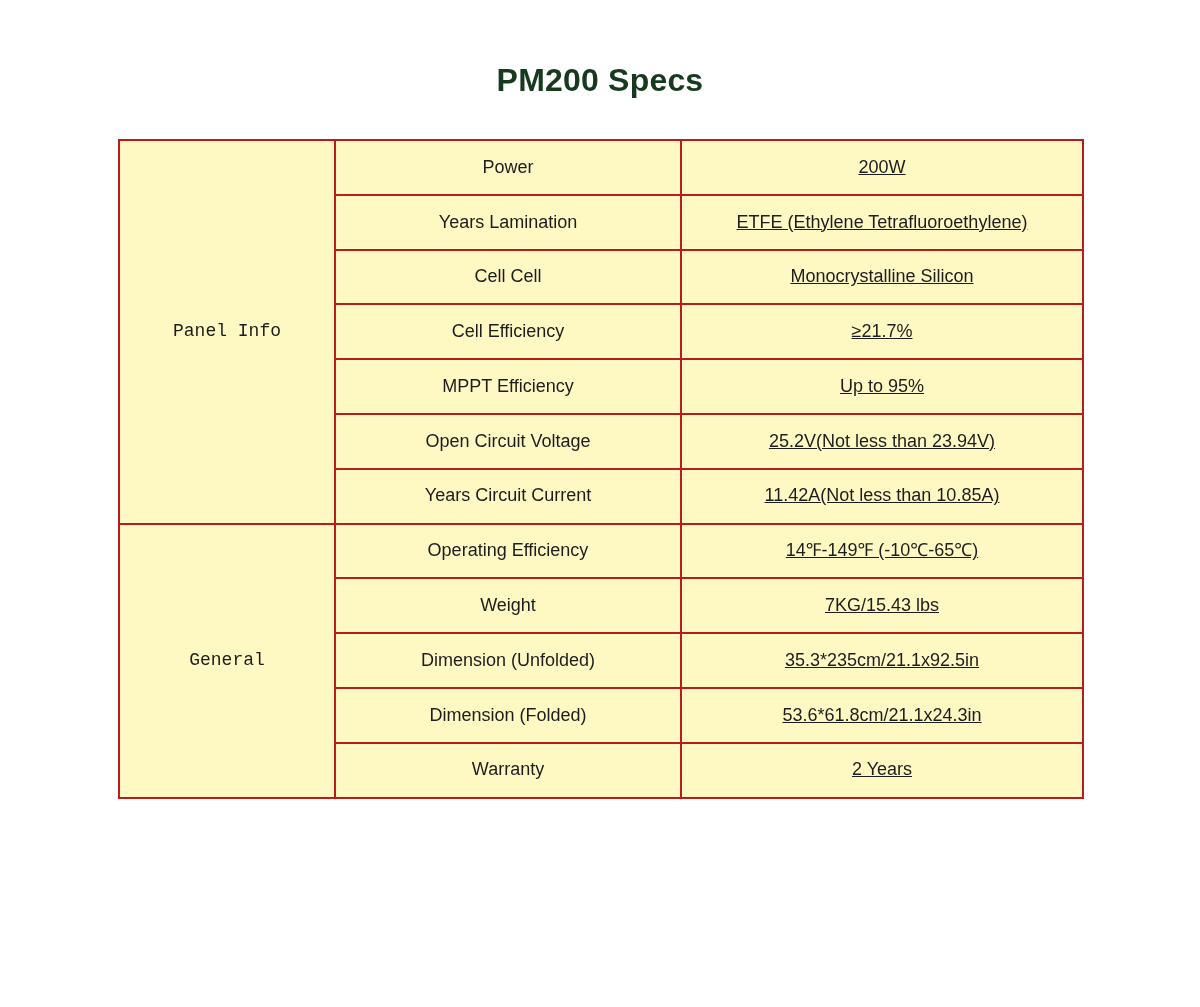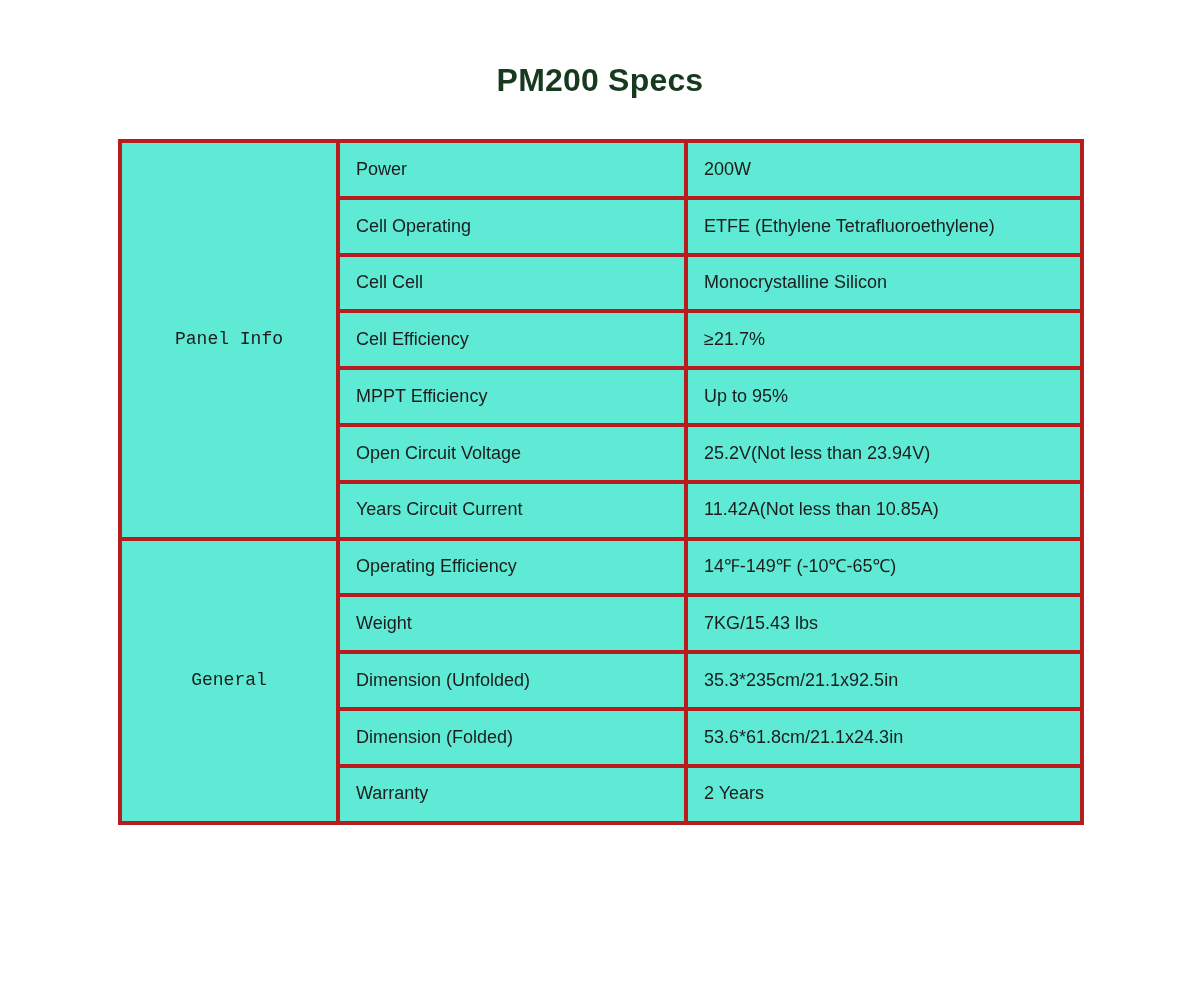--- a/index.html
+++ b/index.html
@@ -36,64 +36,66 @@
     top: 139px;
     width: 966px;
   }
   table.spec-table {
     border-collapse: collapse;
     width: 966px;
     background: #f4faf6;
     table-layout: fixed;
   }
   table.spec-table td {
-    border: 4px solid #b91c1c;
+    border: 2px solid #b91c1c;
     padding: 0 16px;
     height: 52.8px;
     font-size: 18px;
     font-weight: 400;
     color: #1d1d1d;
     vertical-align: middle;
-    background: #5eead4;
+    background: #fef9c3;
     line-height: 1.3;
+    text-align: center;
   }
   td.group-cell {
     width: 182px;
     text-align: center;
     font-size: 21px;
     font-weight: 700;
     color: #111111;
     background: #f4faf6;
     font-family: Liberation Mono, monospace;
   }
   td.label-cell {
     width: 312px;
     background: #f4faf6;
   }
   td.value-cell {
     background: #f4faf6;
+    text-decoration: underline;
   }
 </style>
 </head>
 <body>
 
 <div class="page">
 
   <h1 class="title">PM200 Specs</h1>
 
   <div class="spec-table-wrap">
     <table class="spec-table">
       <tbody>
         <tr>
           <td class="group-cell" rowspan="7">Panel Info</td>
           <td class="label-cell">Power</td>
           <td class="value-cell">200W</td>
         </tr>
         <tr>
-          <td class="label-cell">Cell Operating</td>
+          <td class="label-cell">Years Lamination</td>
           <td class="value-cell">ETFE (Ethylene Tetrafluoroethylene)</td>
         </tr>
         <tr>
           <td class="label-cell">Cell Cell</td>
           <td class="value-cell">Monocrystalline Silicon</td>
         </tr>
         <tr>
           <td class="label-cell">Cell Efficiency</td>
           <td class="value-cell">≥21.7%</td>
         </tr>

